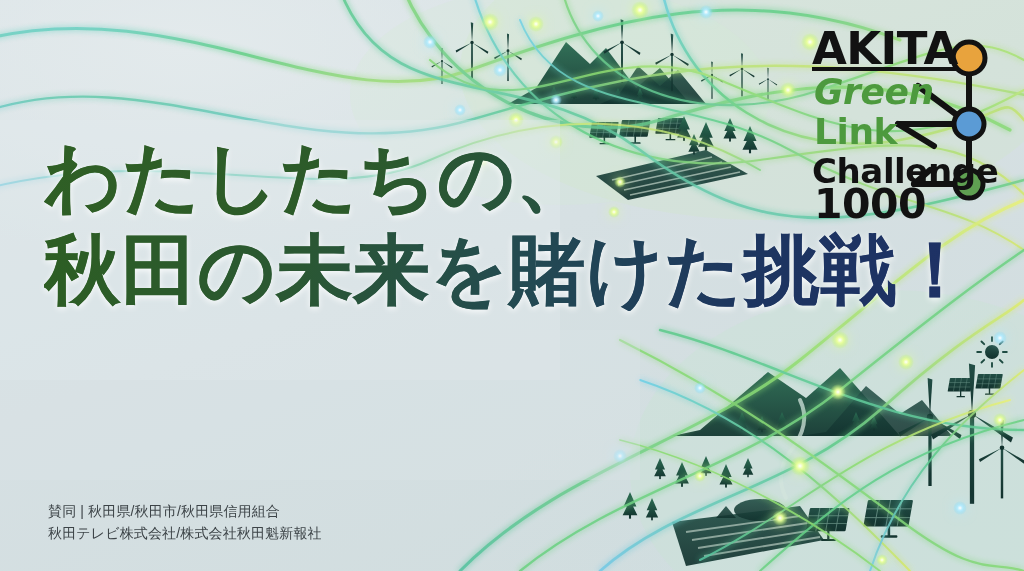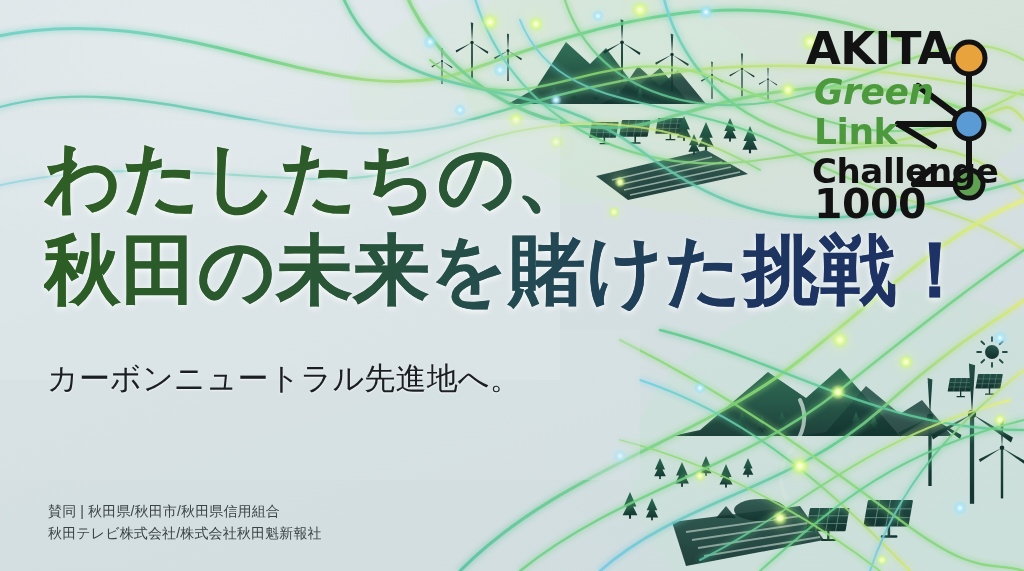--- a/index.html
+++ b/index.html
@@ -98,23 +98,24 @@
     z-index:8;
     width:198px; height:178px;
   }
   .logo-text {
     position:absolute; left:0; top:0;
     font-family:"DejaVu Sans","Liberation Sans",sans-serif;
     font-weight:700;
     letter-spacing:-0.012em;
   }
   .logo-akita {
-    top:2px; left:0;
+    top:2px; left:6px;
     font-size:45px; line-height:1;
     color:#121212;
+    text-decoration:underline;
   }
   .logo-green {
     top:50px; left:8px;
     font-size:36px; line-height:1;
     color:#4d9a3e;
     font-style:italic;
   }
   .logo-link {
     top:90px; left:8px;
     font-size:36px; line-height:1;
@@ -389,21 +390,20 @@
       <rect x="0" y="330" width="640" height="150" fill="#dde6e9" opacity="0.34"></rect>
     </svg>
   </div>
 
   <div class="headline">
     <div class="hl-line hl-line-1">わたしたちの、</div>
     <div class="hl-line hl-line-2">秋田の未来を賭けた挑戦！</div>
   </div>
 
   <div class="subtitle">
-    <div>カーボンニュートラル先進地へ。</div>
   </div>
 
 
   <div class="credits credit-support">
     <span class="credit-line">賛同 | 秋田県/秋田市/秋田県信用組合</span>
     <span class="credit-line">秋田テレビ株式会社/株式会社秋田魁新報社</span>
   </div>
 
   <div class="logo">
 

